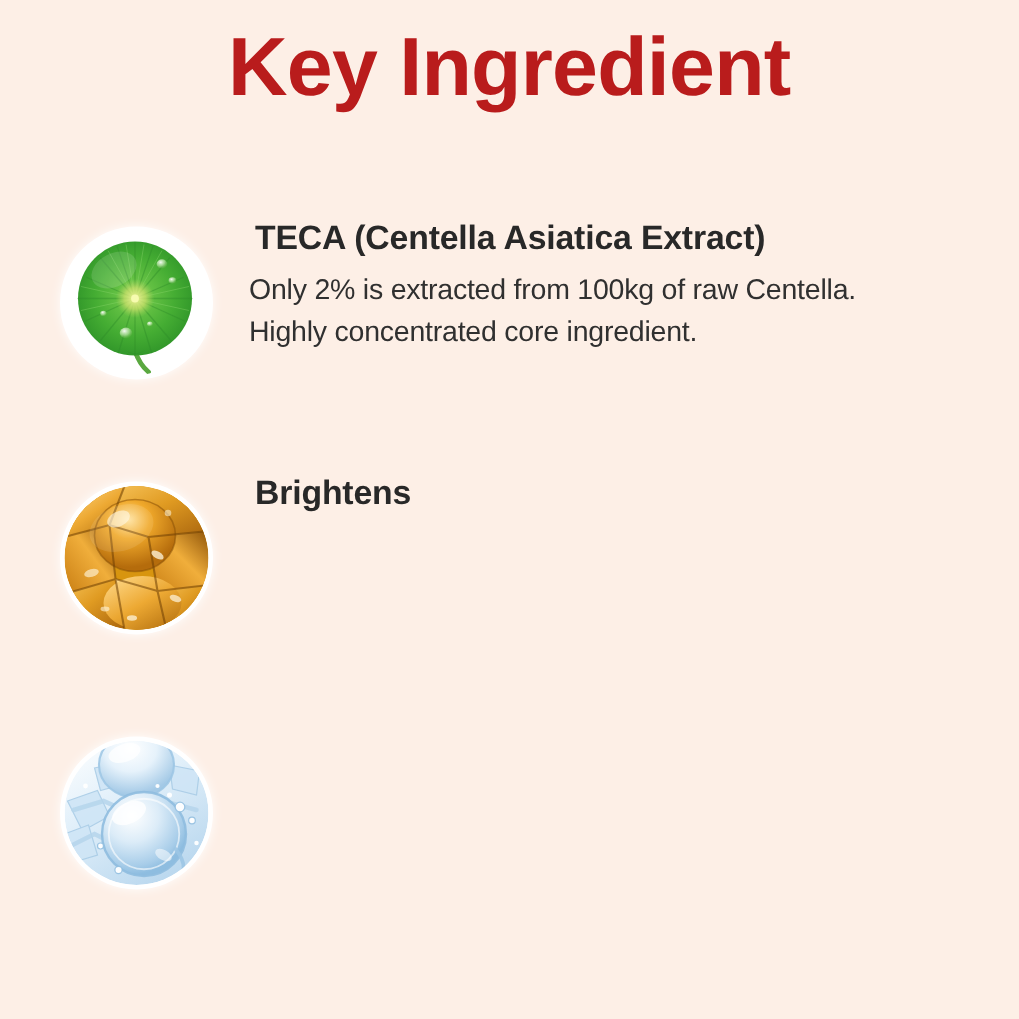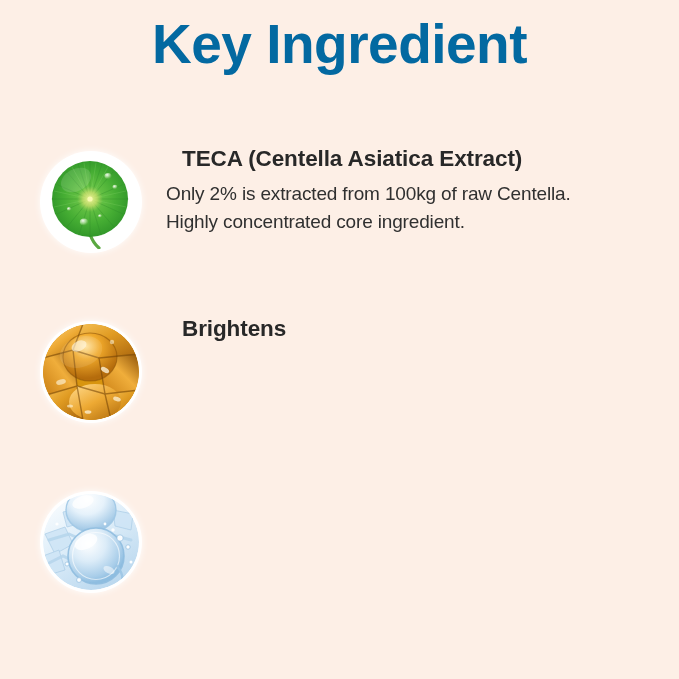--- a/index.html
+++ b/index.html
@@ -25,21 +25,21 @@
   
   .page-title {
     position: absolute;
     top: 12px;
     left: 0;
     width: 679px;
     text-align: center;
     font-size: 55px;
     font-weight: bold;
     letter-spacing: -0.5px;
-    color: #0369a1;
+    color: #b91c1c;
     line-height: 1.18;
     white-space: nowrap;
   }
 
   
   .ingredient-list {
     position: absolute;
     top: 148px;
     left: 0;
     width: 679px;
@@ -68,21 +68,21 @@
     left: 166px;
     top: 0;
     width: 500px;
   }
 
   .ing-name {
     font-size: 22.5px;
     font-weight: bold;
     color: #282828;
     line-height: 1.0;
-    margin: 0 0 9px 16px;
+    margin: 0 0 9px 4px;
     letter-spacing: -0.1px;
   }
 
   .ing-desc {
     font-size: 19px;
     font-weight: normal;
     color: #303030;
     line-height: 1.52;
     margin: 0;
     letter-spacing: -0.15px;

